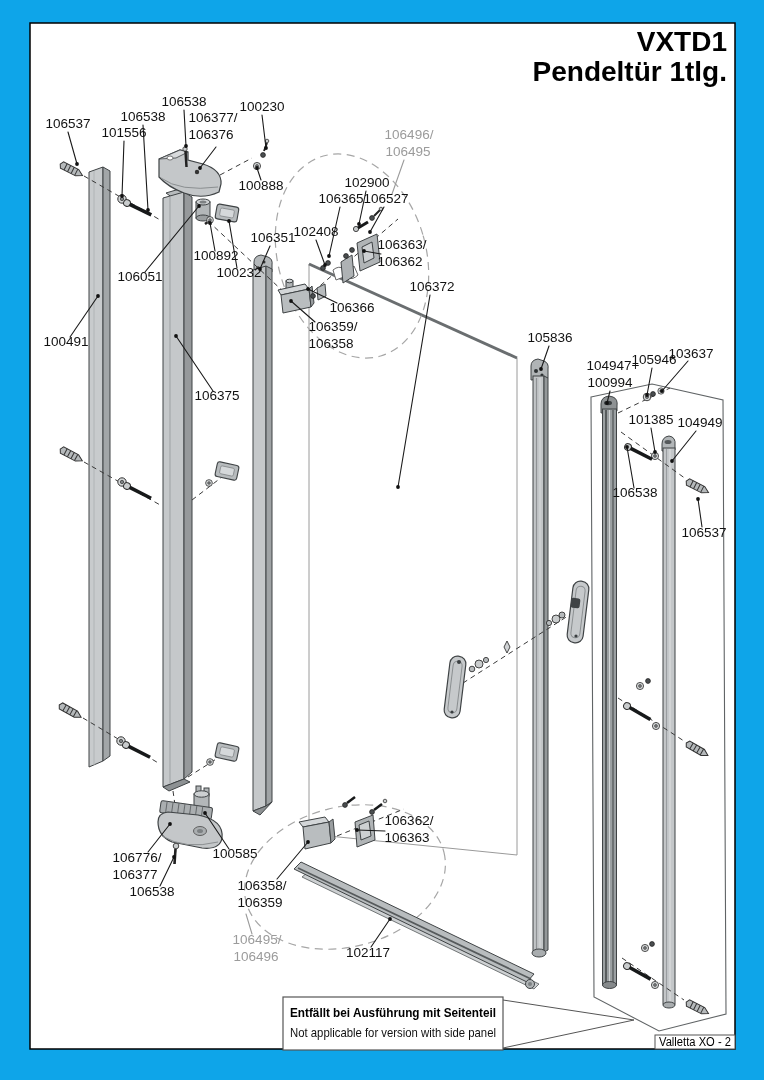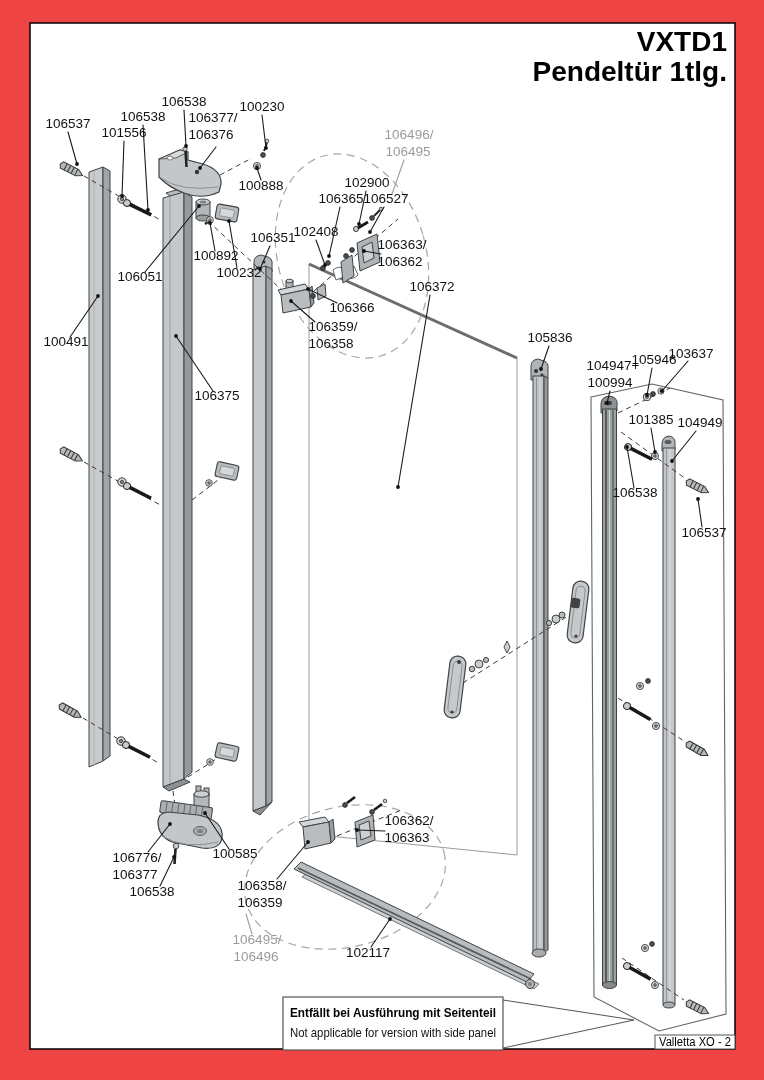--- a/index.html
+++ b/index.html
@@ -1,16 +1,16 @@
 <!DOCTYPE html>
 <html><head>
 <meta charset="utf-8">
 <style>
   html,body{margin:0;padding:0;background:#fff;}
-  .stage{width:764px;height:1080px;position:relative;background:#ef4444;font-family:"Liberation Sans",sans-serif;}
+  .stage{width:764px;height:1080px;position:relative;background:#0ea5e9;font-family:"Liberation Sans",sans-serif;}
   svg{display:block;}
   .part-label{font:13.5px "Liberation Sans",sans-serif;text-anchor:middle;}
   .title-text{font:bold 28px "Liberation Sans",sans-serif;text-anchor:end;fill:#000;}
   .note-de{font:bold 13.5px "Liberation Sans",sans-serif;fill:#000;}
   .note-en{font:13.5px "Liberation Sans",sans-serif;fill:#111;}
   .plate-text{font:12.5px "Liberation Sans",sans-serif;text-anchor:middle;fill:#000;}
   .leader{stroke:#1a1a1a;stroke-width:1.1;}
   .leader-gray{stroke:#9b9b9b;stroke-width:1.1;}
   .dash{stroke:#3a3a3a;stroke-width:1;stroke-dasharray:5 4;fill:none;}
   .dash-ell{stroke:#a6a6a6;stroke-width:1.2;stroke-dasharray:8 5.5;fill:none;}

